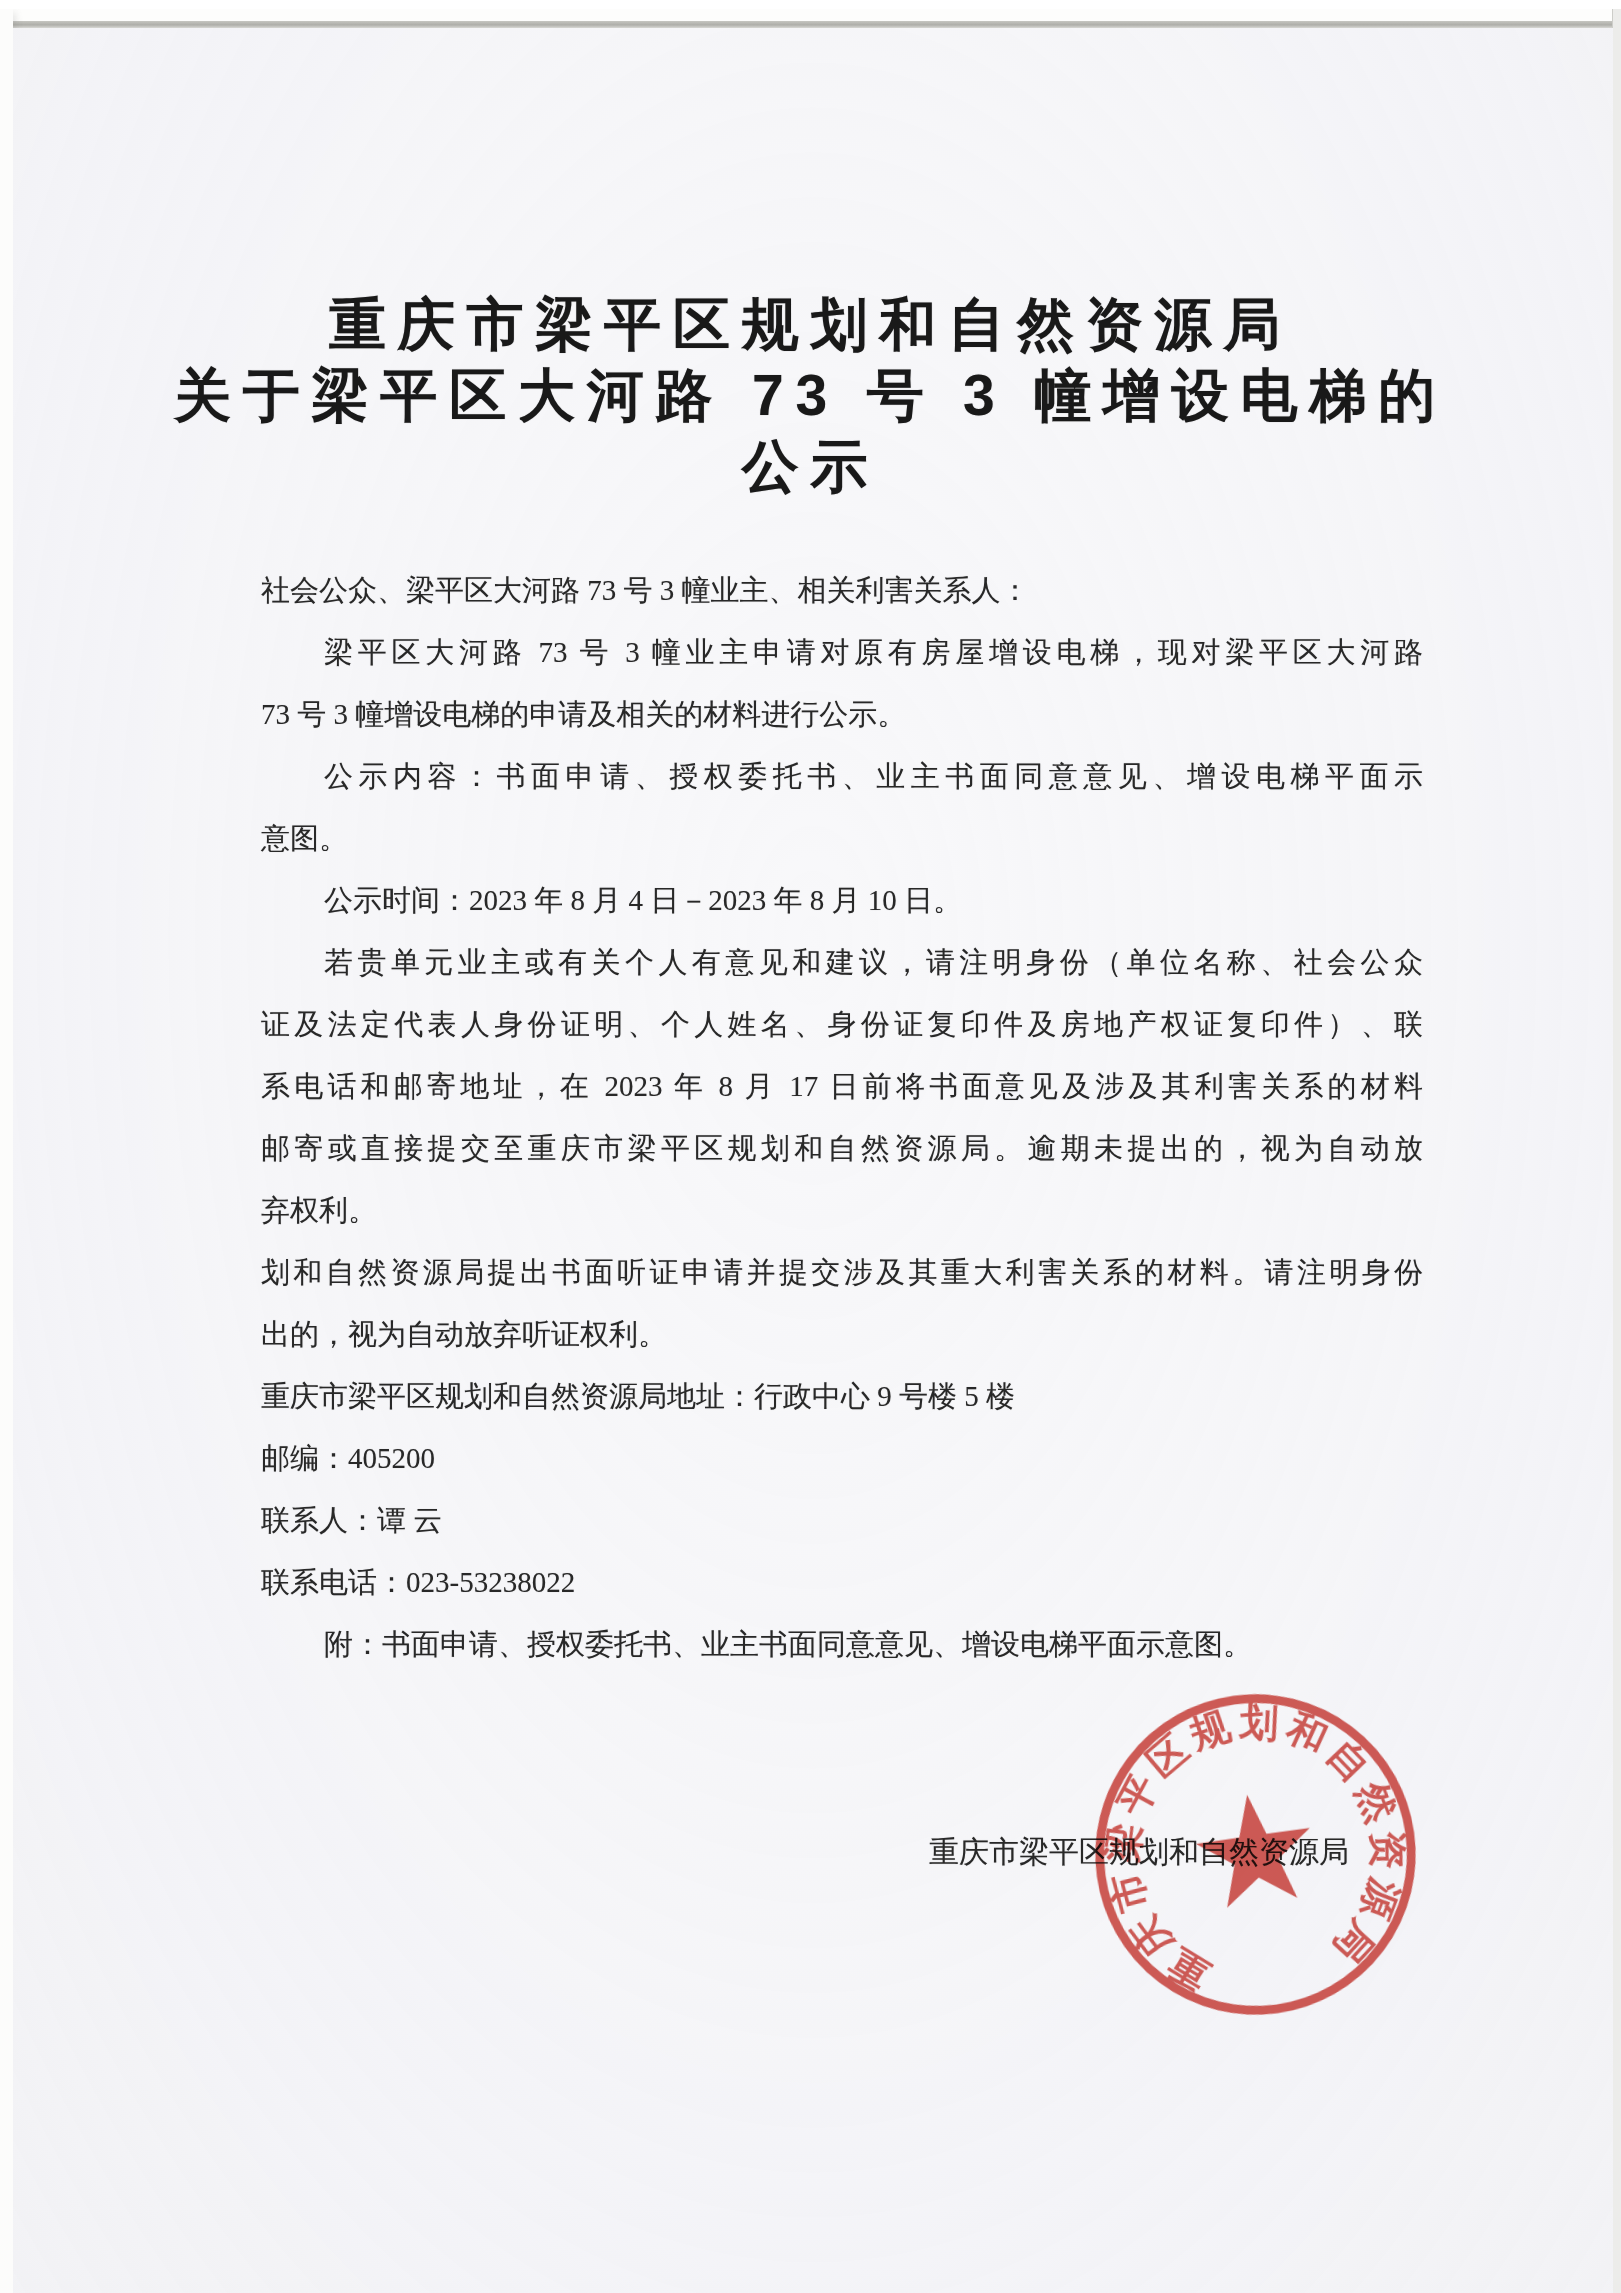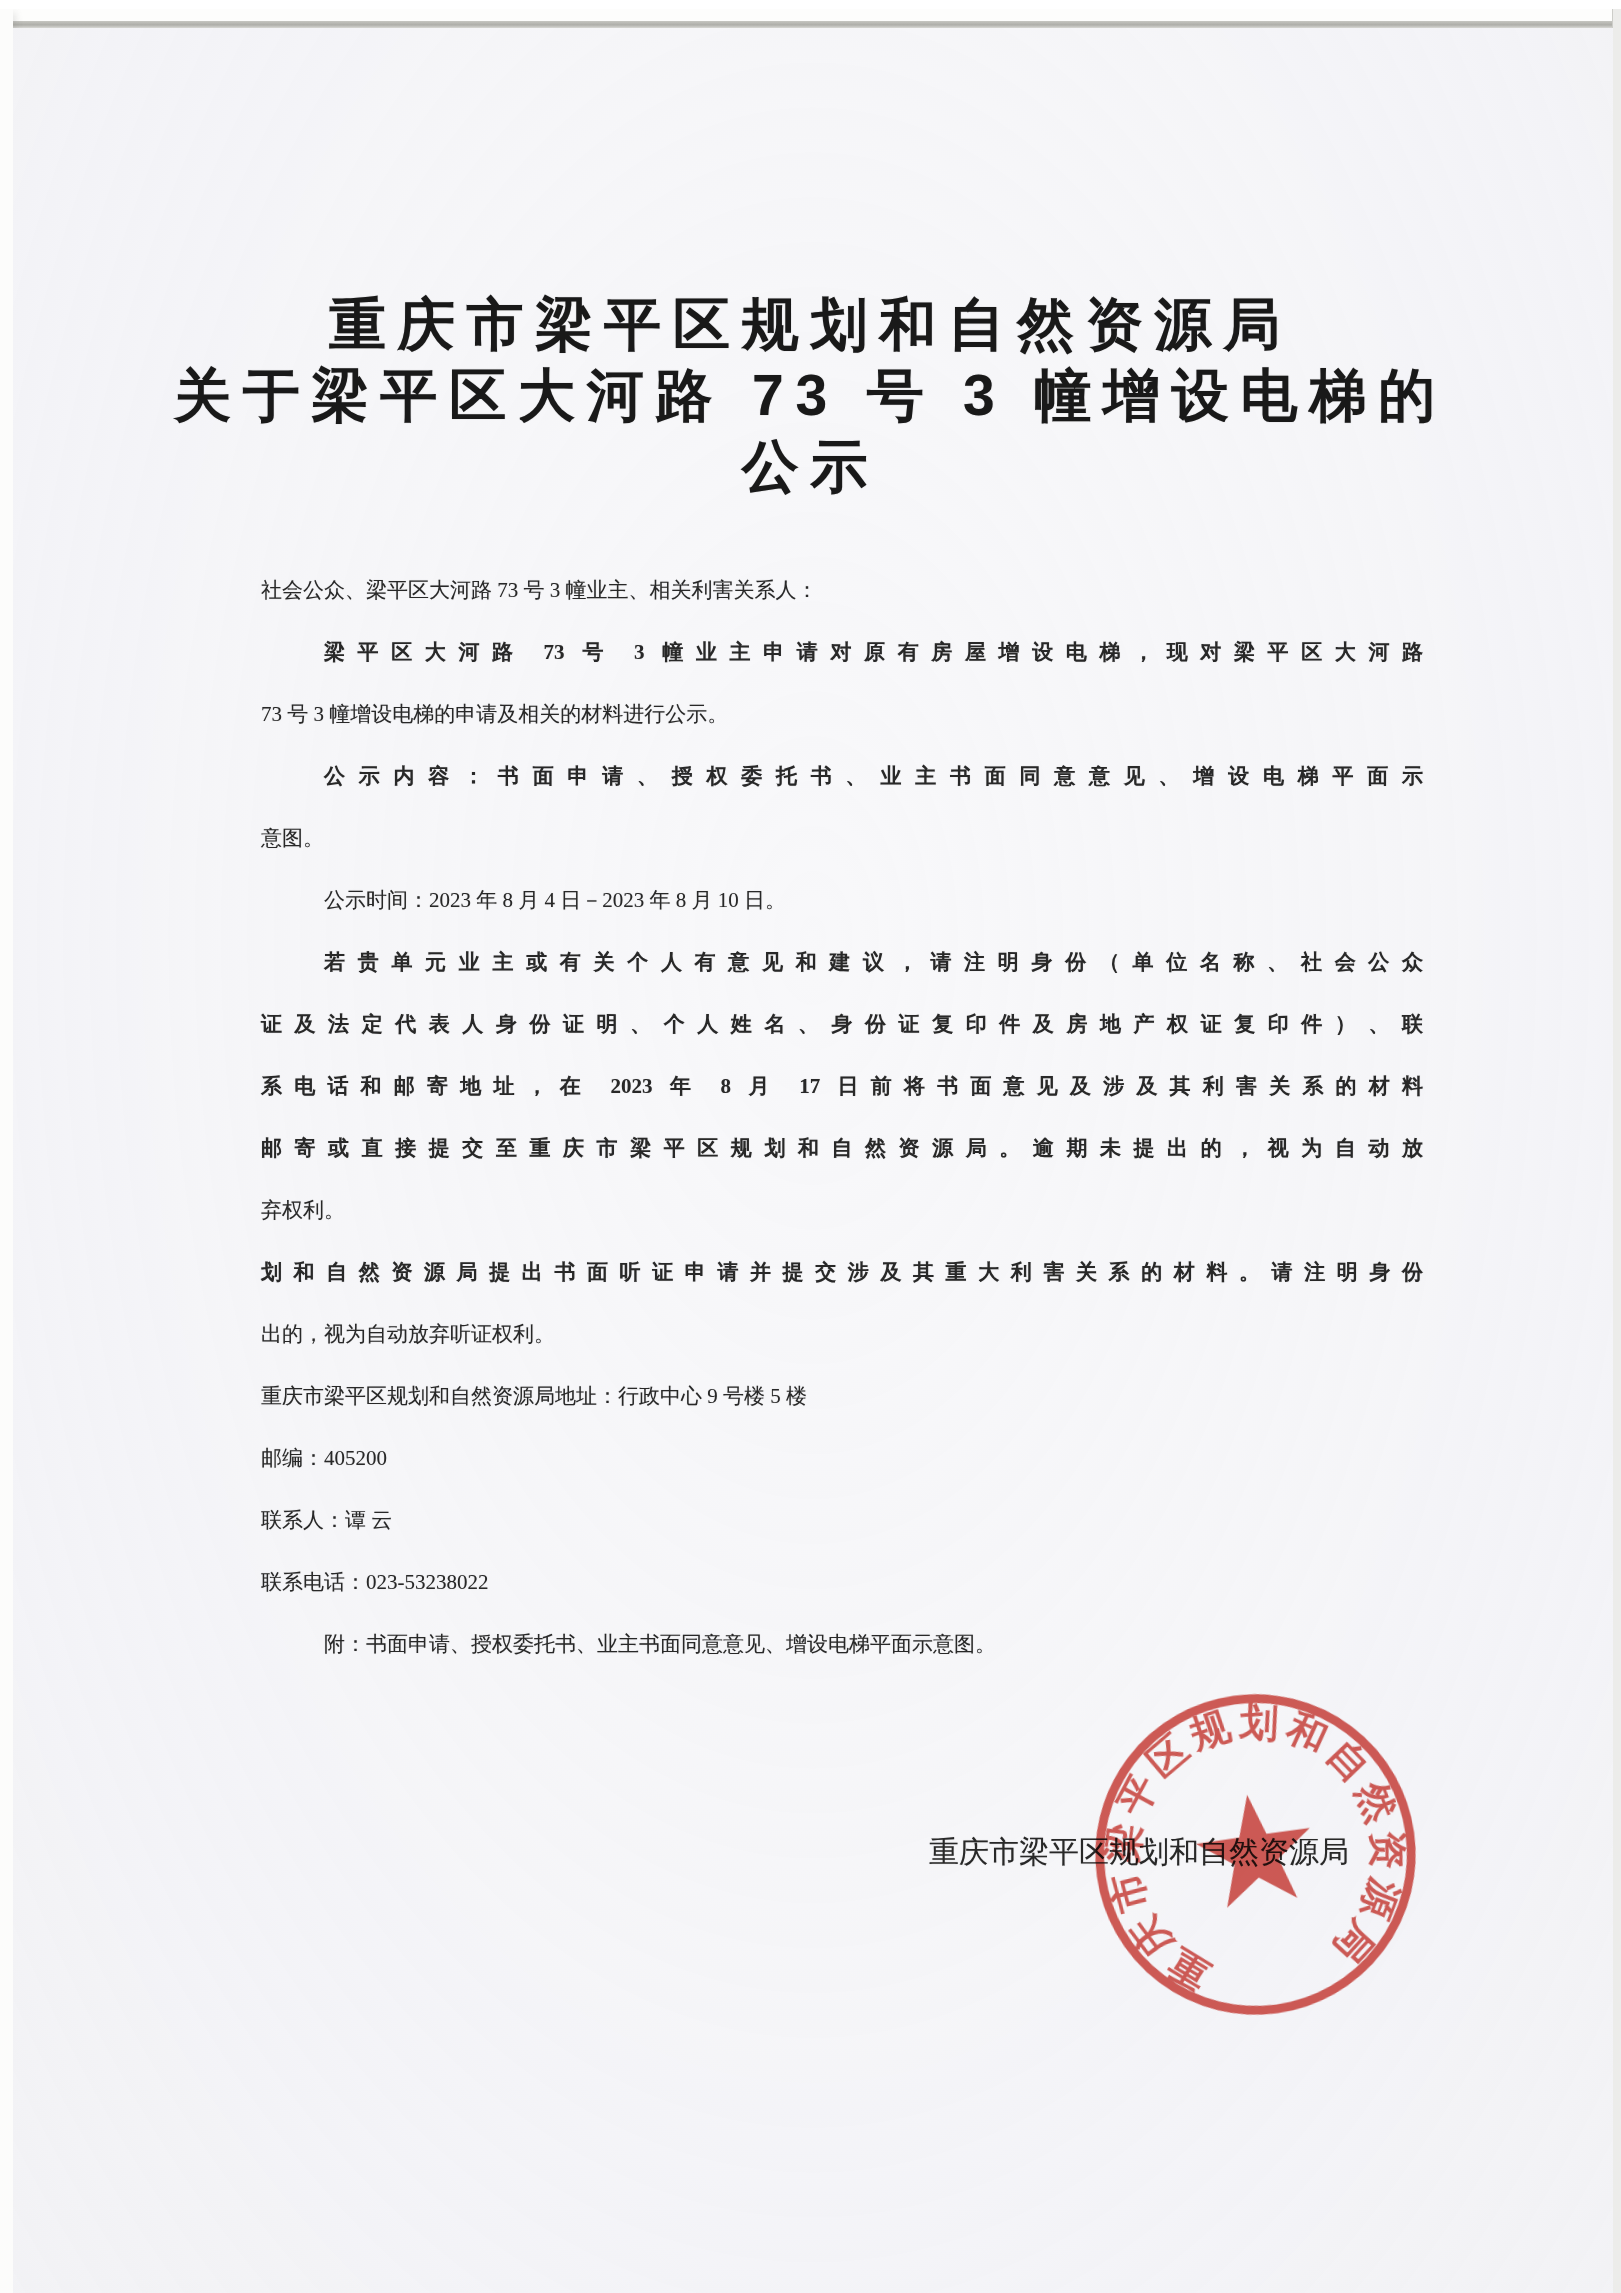--- a/index.html
+++ b/index.html
@@ -29,26 +29,26 @@
     text-align:center;
     font-family:"Liberation Sans", sans-serif;
     font-weight:700;
     font-size:57px;line-height:71px;letter-spacing:11.8px;
     color:#191919;
     text-shadow:0 0 1px rgba(40,40,40,0.4);
   }
   
   .body-block{
     position:absolute;top:550px;left:261px;width:1162px;
-    font-size:21px;line-height:62px;color:#282828;
+    font-size:29px;line-height:62px;color:#282828;
     text-shadow:0 0 1px rgba(70,70,70,0.3);
   }
   .line{height:62px;white-space:normal;}
   .indent{padding-left:63px;}
-  .fill{text-align:justify;text-align-last:justify;word-break:break-all;font-weight:bold;}
+  .fill{text-align:justify;text-align-last:justify;word-break:break-all;}
   
   .sign-block{
     position:absolute;top:1809px;right:272px;
     text-align:right;
     font-size:30px;line-height:68px;color:#282828;
     text-shadow:0 0 1px rgba(70,70,70,0.3);
   }
   
   .seal{
     position:absolute;left:1090px;top:1680px;width:331px;height:331px;

